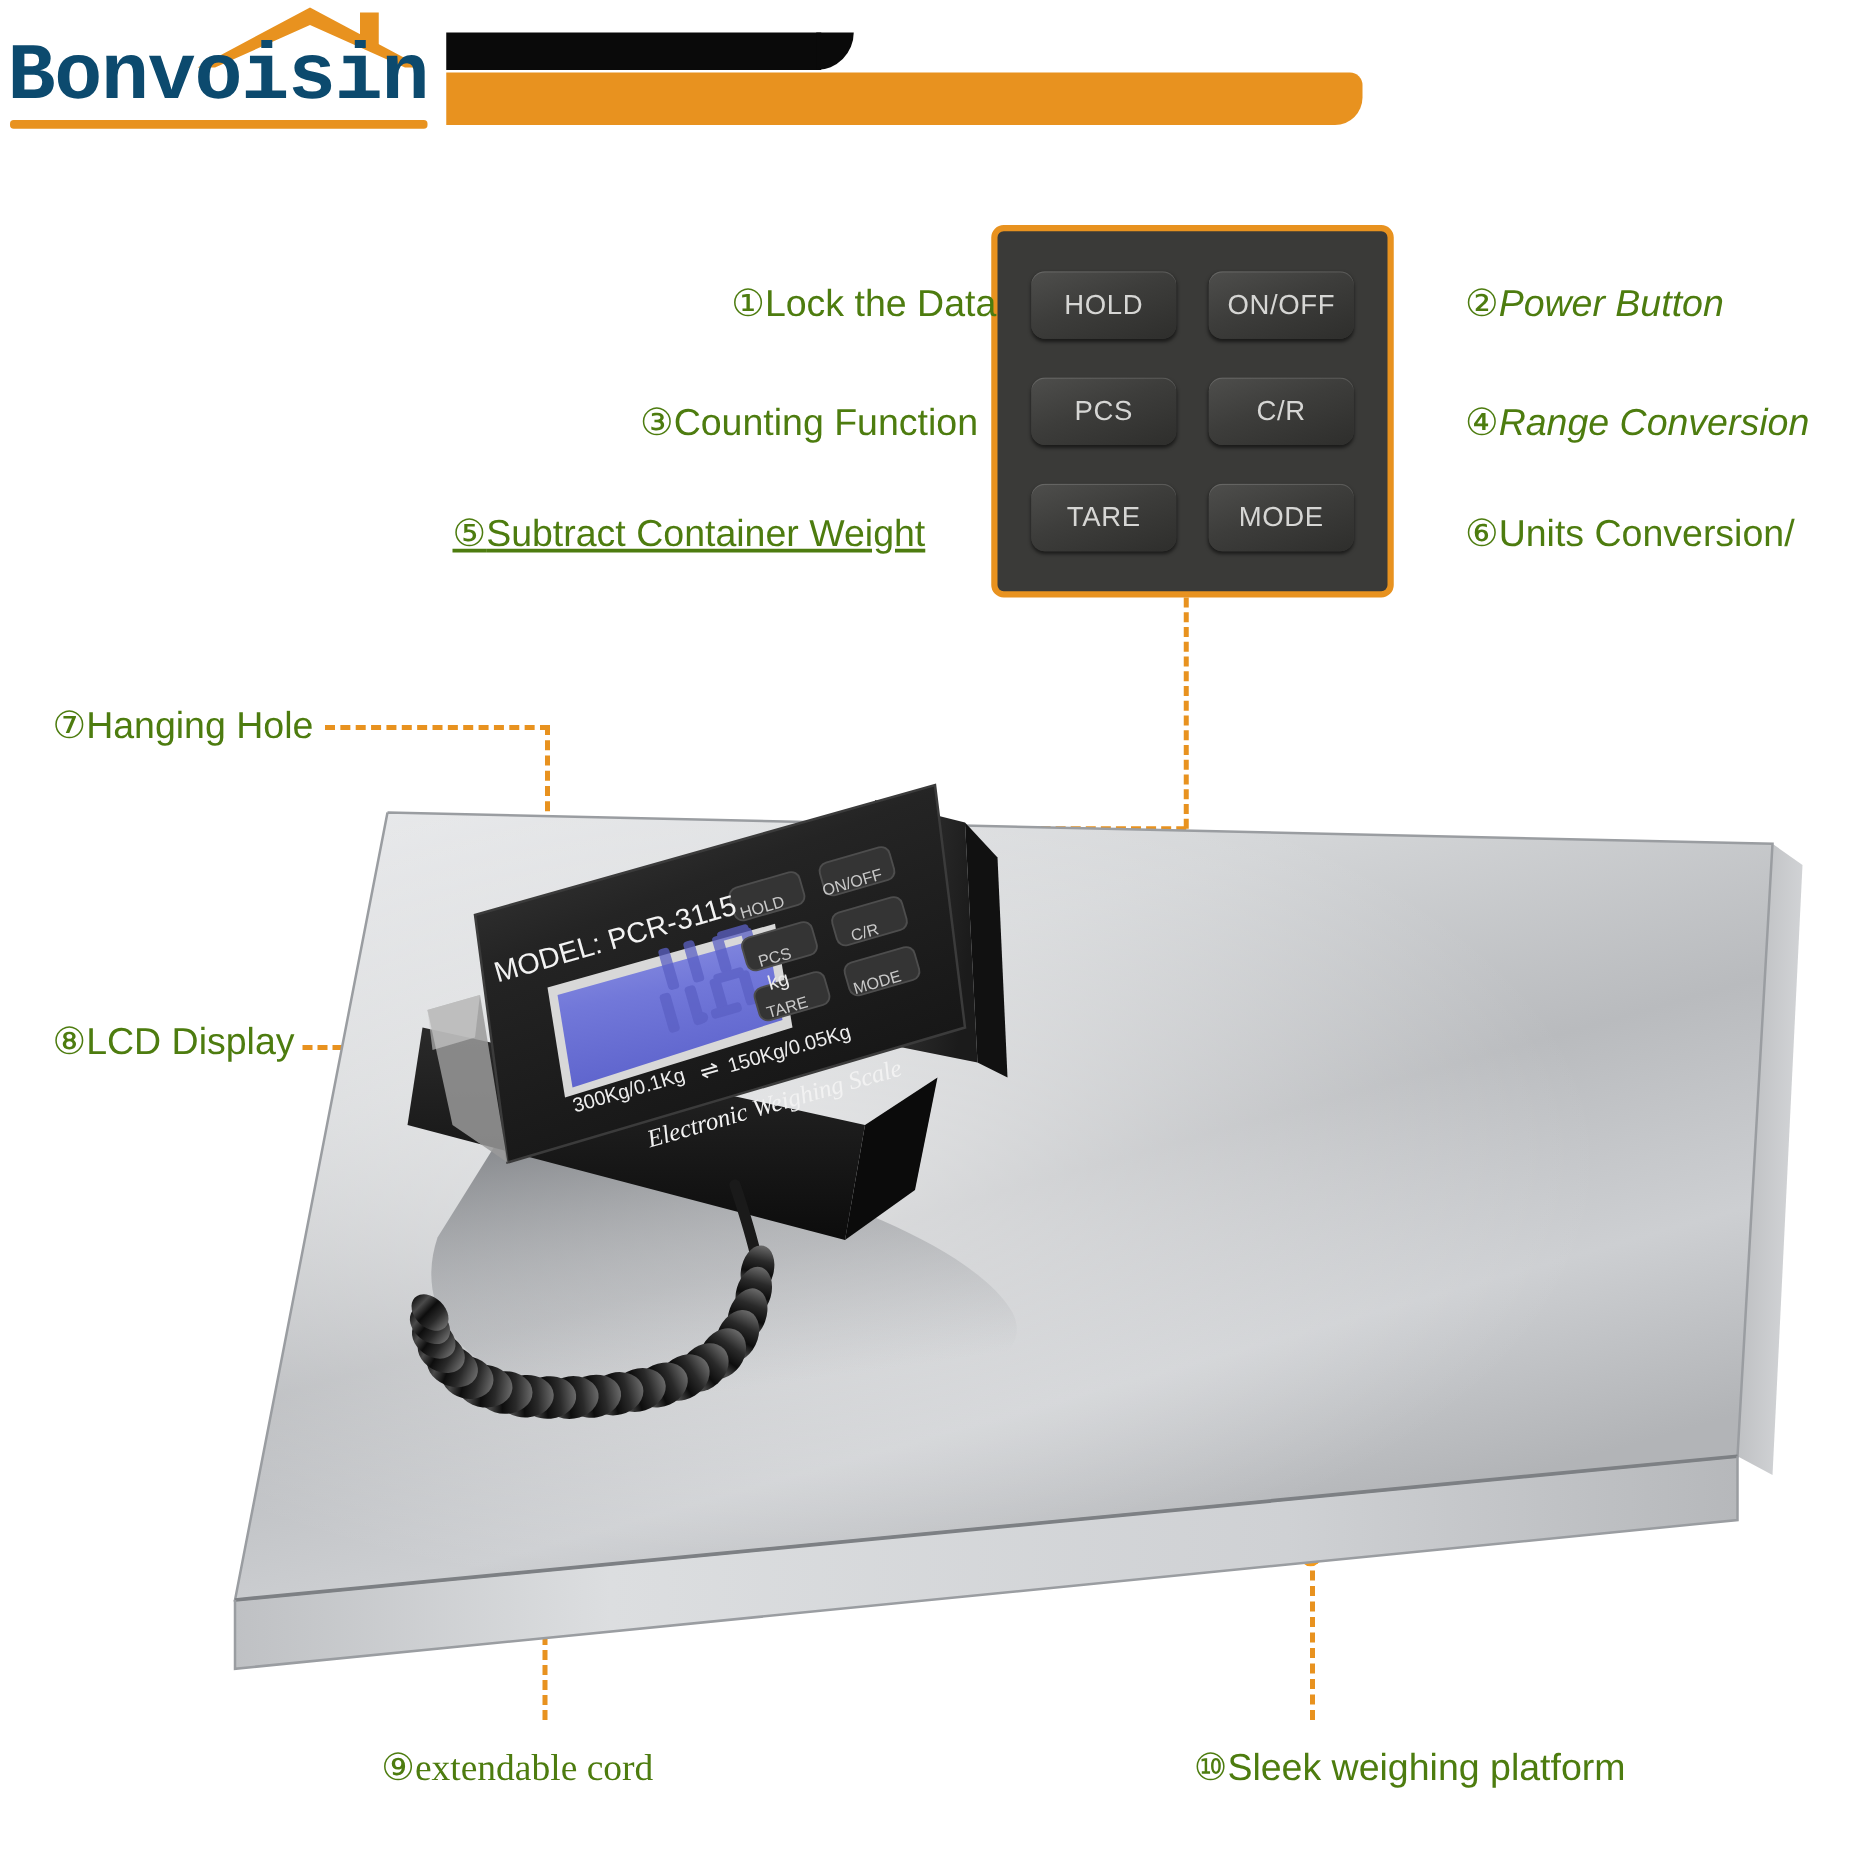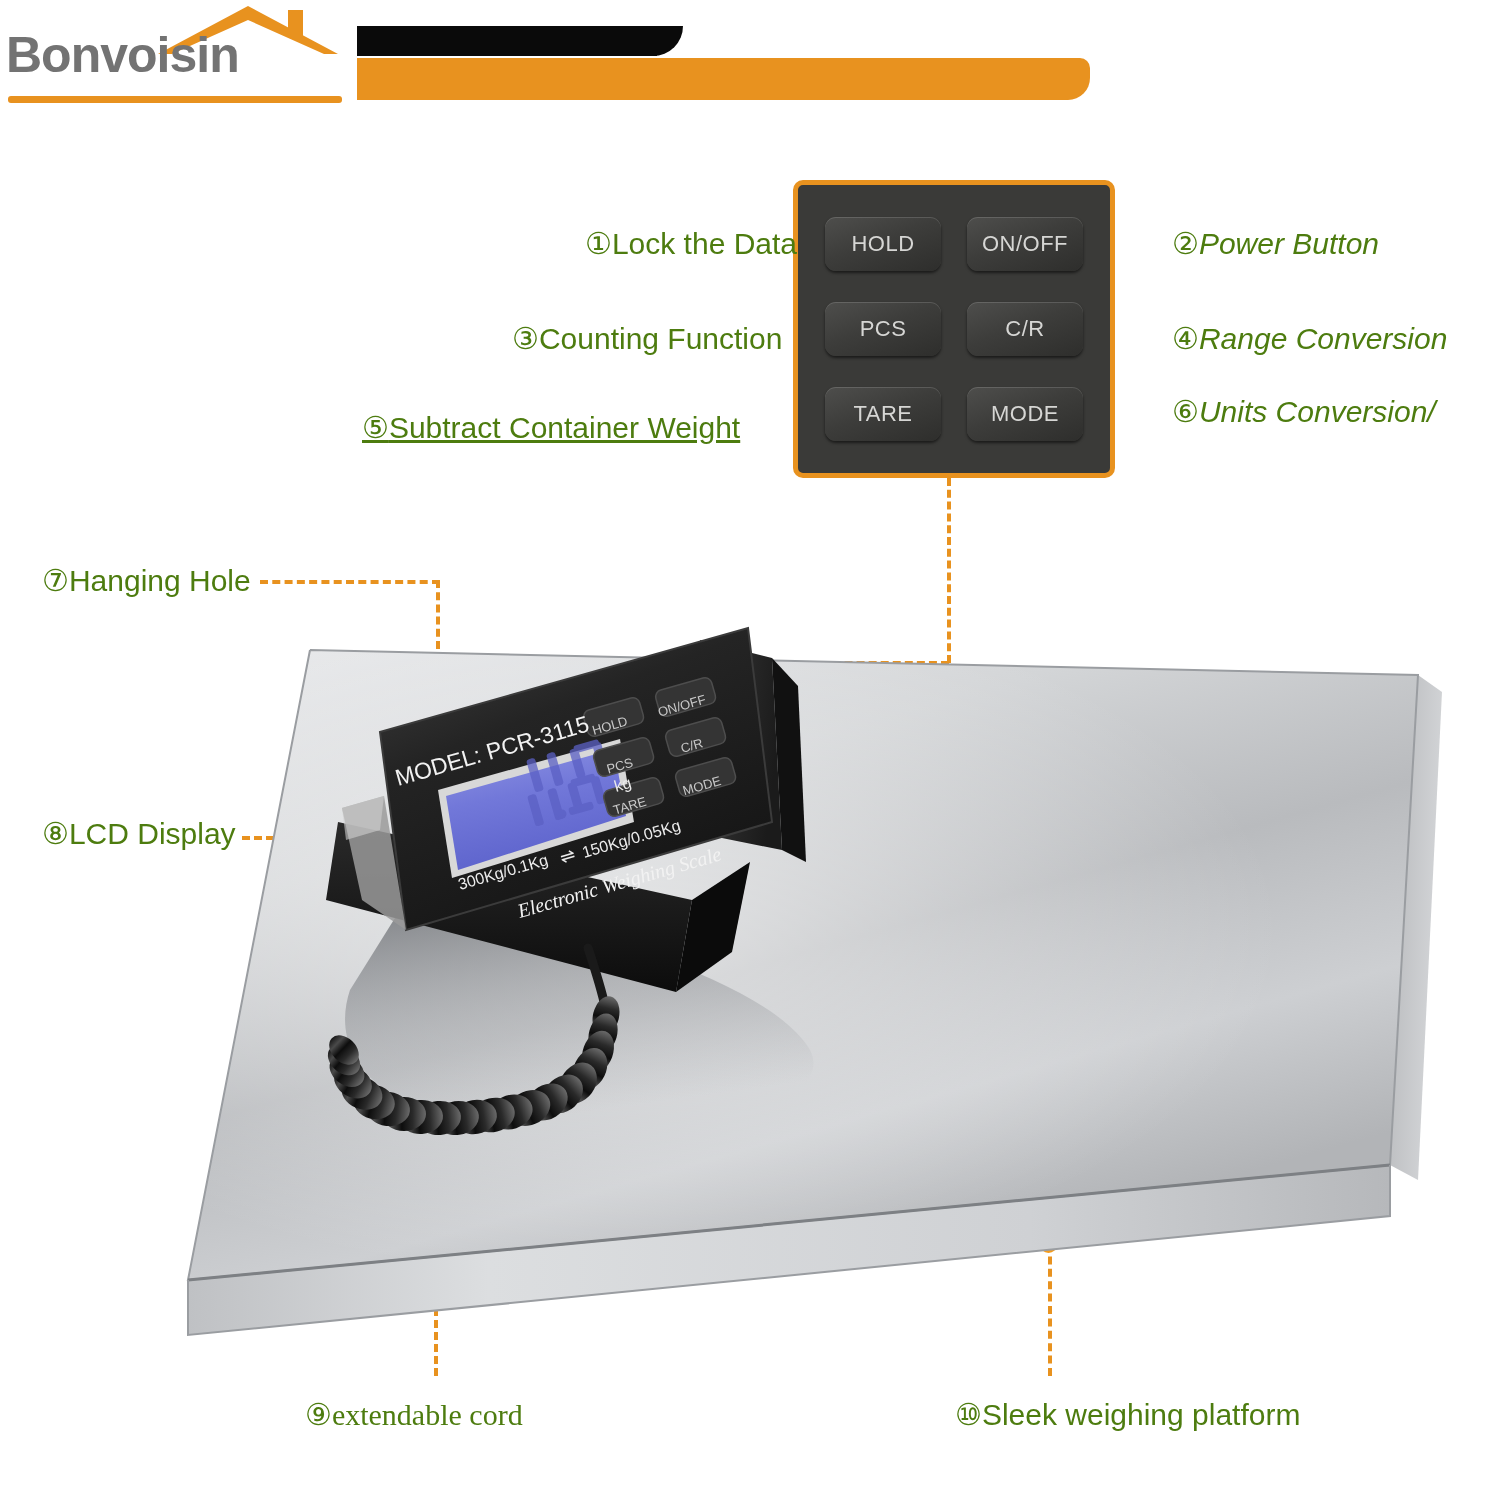--- a/index.html
+++ b/index.html
@@ -2,22 +2,22 @@
 <html><head>
 <meta charset="utf-8">
 <style>
   html,body{margin:0;padding:0;background:#ffffff;}
   body{width:1500px;height:1500px;position:relative;overflow:hidden;
        font-family:"Liberation Sans","DejaVu Sans",sans-serif;color:#111;}
   .abs{position:absolute;}
 
   
   #brand-logo{left:6px;top:4px;width:340px;height:104px;}
-  #brand-word{position:absolute;left:0;top:26px;font-size:50px;font-weight:bold;
-      letter-spacing:-1px;color:#737373;line-height:1;font-family:Liberation Sans, sans-serif;}
+  #brand-word{position:absolute;left:0;top:26px;font-size:64px;font-weight:bold;
+      letter-spacing:-1px;color:#0c4a6e;line-height:1;font-family:Liberation Mono, monospace;}
   #brand-roof{position:absolute;left:150px;top:0px;width:185px;height:52px;}
   #brand-underline{position:absolute;left:2px;top:92px;width:334px;height:7px;
       background:#E8921F;border-radius:3px;}
 
   #banner-black{left:357px;top:26px;width:300px;height:30px;background:#0a0a0a;}
   #banner-black:after{content:"";position:absolute;right:-26px;top:0;width:30px;height:30px;
       background:#0a0a0a;border-bottom-right-radius:30px;}
   #banner-orange{left:357px;top:58px;width:733px;height:42px;background:#E8921F;
       border-top-right-radius:10px;border-bottom-right-radius:22px;}
 
@@ -35,21 +35,21 @@
   
   .callout{font-size:30px;color:#4d7c0f;line-height:1.28;white-space:nowrap;}
   .callout .cnum{font-size:30px;}
   .callout.wrap{white-space:normal;}
 
   #lbl-1{left:585px;top:225px;}
   #lbl-3{left:512px;top:320px;}
   #lbl-5{left:362px;top:409px;text-decoration:underline;}
   #lbl-2{left:1172px;top:225px;font-style:italic;}
   #lbl-4{left:1172px;top:320px;font-style:italic;}
-  #lbl-6{left:1172px;top:393px;width:300px;font-style:italic;}
+  #lbl-6{left:1172px;top:409px;width:300px;}
   #lbl-7{left:42px;top:562px;text-align:right;}
   #lbl-8{left:42px;top:815px;}
   #lbl-9{left:305px;top:1396px;font-family:Liberation Serif, serif;}
   #lbl-10{left:955px;top:1396px;text-align:right;}
 
   
   .dash-h{height:0;border-top:4px dashed #E8921F;}
   .dash-v{width:0;border-left:4px dashed #E8921F;}
   .dot{width:17px;height:17px;border-radius:50%;background:#F59B1B;}
 

